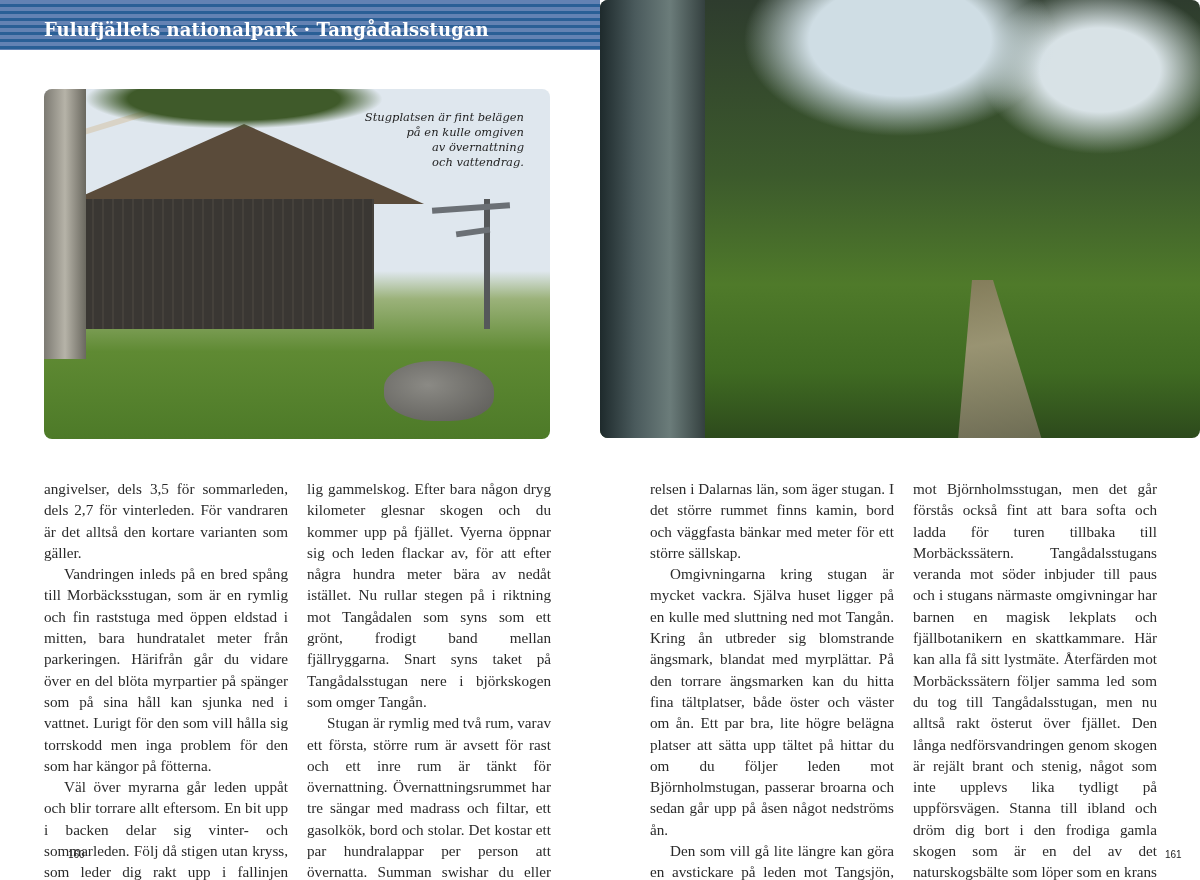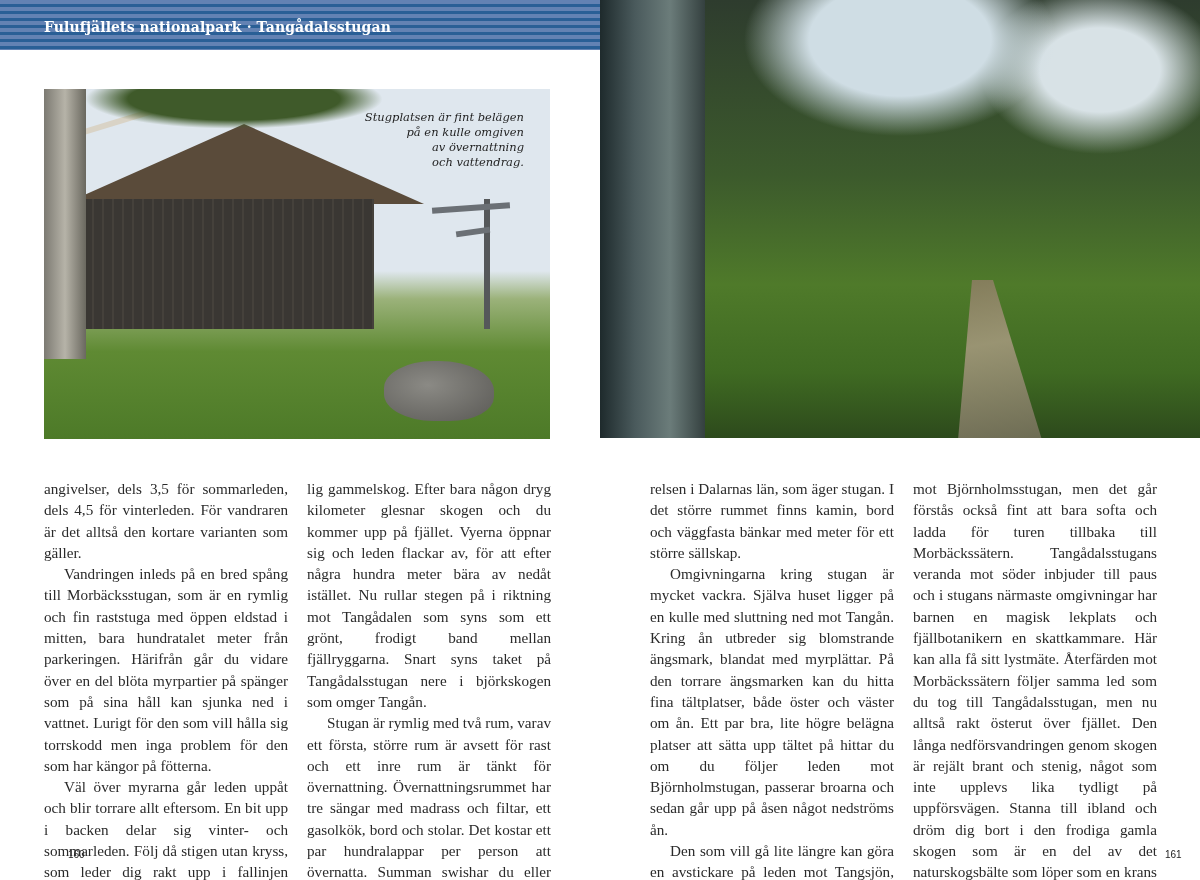--- a/index.html
+++ b/index.html
@@ -11,24 +11,24 @@
     }
     .header-band {
       position: absolute; left: 0; top: 0; width: 600px; height: 50px;
       background: repeating-linear-gradient(to bottom,
         #6382b3 0px, #6382b3 4px,
         #2a5f96 4px, #2a5f96 7px);
     }
     .header-title {
       position: absolute; left: 44px; top: 19px;
       font-family: "DejaVu Serif", serif; font-weight: bold;
-      font-size: 14px; color: #ffffff; letter-spacing: 0.1px;
+      font-size: 18px; color: #ffffff; letter-spacing: 0.1px;
       white-space: nowrap;
     }
-    .photo { position: absolute; overflow: hidden; }
+    .photo { position: absolute; overflow: hidden; border-radius: 8px; }
     .photo-cabin {
       left: 44px; top: 89px; width: 506px; height: 350px;
       background:
         radial-gradient(ellipse 120px 60px at 440px 385px, #6a6a66 0 40%, transparent 42%),
         linear-gradient(to bottom, #dfe7ee 0%, #dfe7ee 52%, #9bb27a 60%, #5f8a33 75%, #4d7a28 100%);
     }
     .cabin-body {
       position: absolute; left: 30px; top: 110px; width: 300px; height: 130px;
       background: #3d3a36;
       background-image: repeating-linear-gradient(to right, #3a3733 0 8px, #45413b 8px 10px);
@@ -124,21 +124,21 @@
     <div>och vattendrag.</div>
   </div>
 </div>
 
 <div class="photo photo-forest">
   <div class="trail"></div>
   <div class="big-trunk"></div>
 </div>
 
 <div class="column col1">
-  <p>angivelser, dels 3,5 för sommarleden, dels 4,5 för vinterleden. För vandraren är det alltså den kortare varianten som gäller.</p>
+  <p>angivelser, dels 3,5 för sommarleden, dels 2,7 för vinterleden. För vandraren är det alltså den kortare varianten som gäller.</p>
   <p class="indent">Vandringen inleds på en bred spång till Morbäcksstugan, som är en rymlig och fin raststuga med öppen eldstad i mitten, bara hundratalet meter från parkeringen. Härifrån går du vidare över en del blöta myrpartier på spänger som på sina håll kan sjunka ned i vattnet. Lurigt för den som vill hålla sig torrskodd men inga problem för den som har kängor på fötterna.</p>
   <p class="indent">Väl över myrarna går leden uppåt och blir torrare allt eftersom. En bit upp i backen delar sig vinter- och sommarleden. Följ då stigen utan kryss, som leder dig rakt upp i fallinjen genom här-</p>
 </div>
 
 <div class="column col2">
   <p>lig gammelskog. Efter bara någon dryg kilometer glesnar skogen och du kommer upp på fjället. Vyerna öppnar sig och leden flackar av, för att efter några hundra meter bära av nedåt istället. Nu rullar stegen på i riktning mot Tangådalen som syns som ett grönt, frodigt band mellan fjällryggarna. Snart syns taket på Tangådalsstugan nere i björkskogen som omger Tangån.</p>
   <p class="indent">Stugan är rymlig med två rum, varav ett första, större rum är avsett för rast och ett inre rum är tänkt för övernattning. Övernattningsrummet har tre sängar med madrass och filtar, ett gasolkök, bord och stolar. Det kostar ett par hundralappar per person att övernatta. Summan swishar du eller betalar via bankgiro till Länssty-</p>
 </div>
 
 <div class="column col3">

